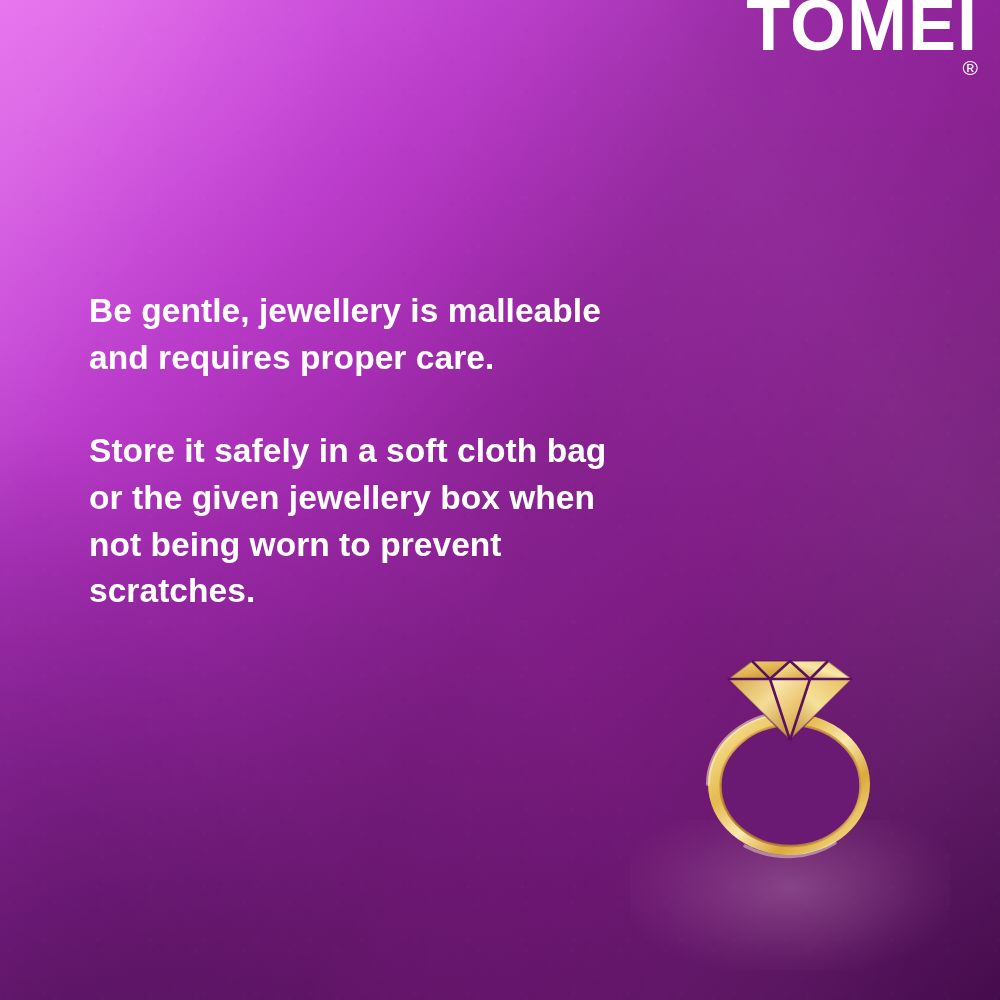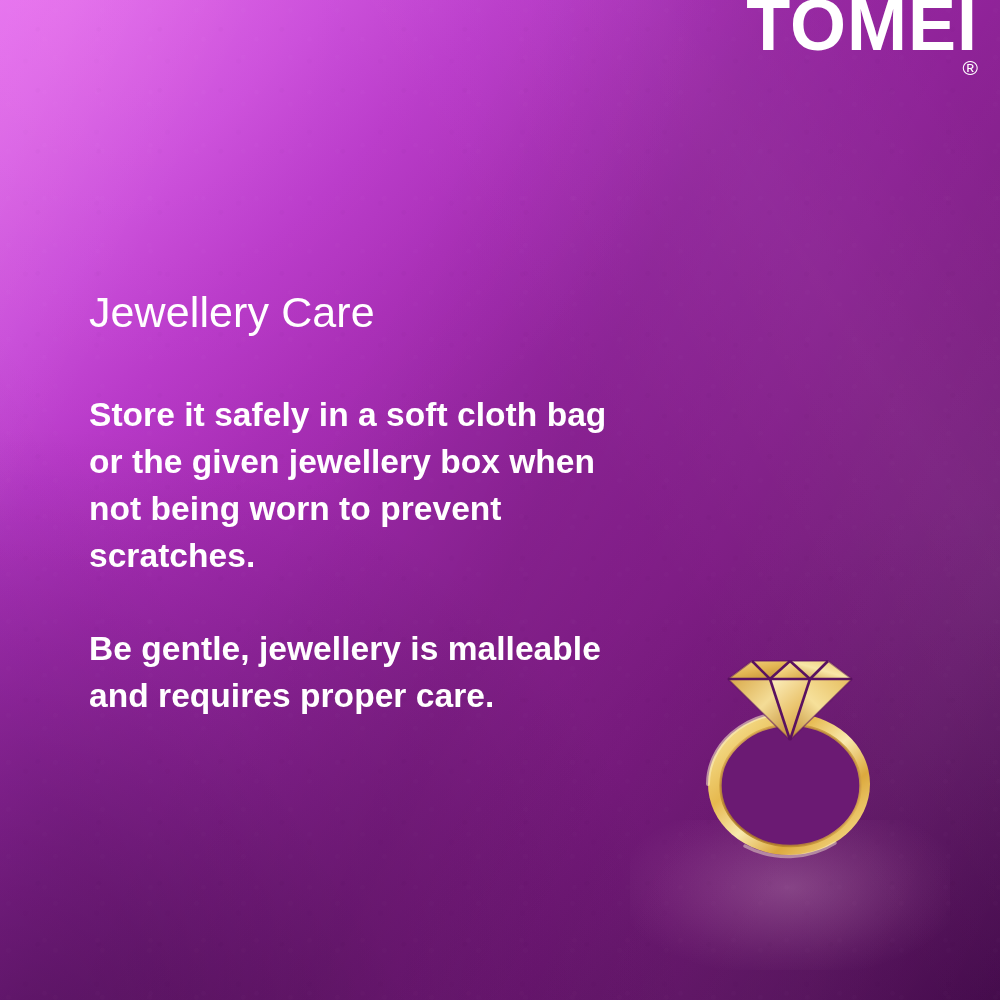--- a/index.html
+++ b/index.html
@@ -215,23 +215,22 @@
           </g>
         </svg>
       </div>
 
       <div class="logo-reg">®</div>
     </div>
 
   </div>
 
   <div class="copy">
-    <h1 class="headline">Jewellery Care</h1>
+    <p class="para">Be gentle, jewellery is malleable and requires proper care.</p>
     <p class="para">Store it safely in a soft cloth bag or the given jewellery box when not being worn to prevent scratches.</p>
-    <p class="para">Be gentle, jewellery is malleable and requires proper care.</p>
   </div>
 
   <div class="ring-art">
     <div class="ring-glow"></div>
 
     <svg class="ring-svg" viewBox="0 0 200 270" aria-hidden="true">
       <defs>
         <linearGradient id="gFacetA" x1="0" y1="0" x2="1" y2="0.6">
           <stop offset="0" stop-color="#E8C061"></stop>
           <stop offset="0.5" stop-color="#F7E29B"></stop>

